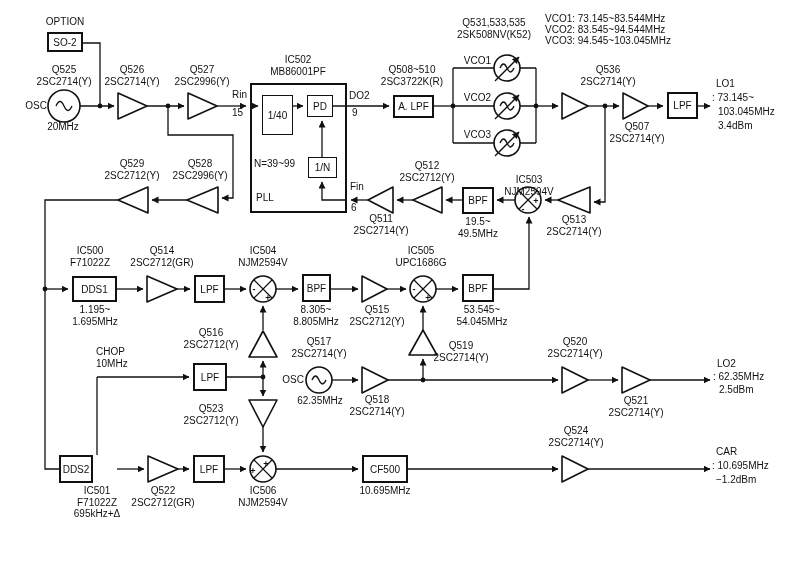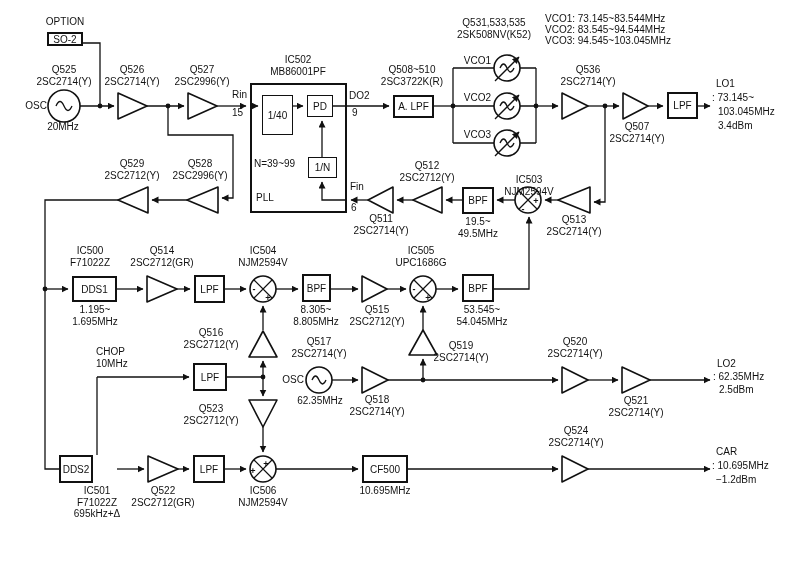--- a/index.html
+++ b/index.html
@@ -175,21 +175,21 @@
     <text x="523" y="212">-</text>
     <text x="254" y="292">-</text>
     <text x="268" y="301">+</text>
     <text x="414" y="292">-</text>
     <text x="428" y="301">+</text>
     <text x="266" y="467">+</text>
     <text x="253" y="474">+</text>
   </g>
 </svg>
 
-<div class="box" style="left:47px;top:32px;width:36px;height:14px;">SO-2</div>
+<div class="box" style="left:47px;top:32px;width:36px;height:20px;">SO-2</div>
 <div class="box frame" style="left:250px;top:83px;width:97px;height:130px;"></div>
 <div class="box thin" style="left:262px;top:95px;width:31px;height:40px;">1/40</div>
 <div class="box thin" style="left:307px;top:95px;width:26px;height:22px;">PD</div>
 <div class="box thin" style="left:308px;top:157px;width:29px;height:21px;">1/N</div>
 <div class="box" style="left:393px;top:95px;width:41px;height:23px;">A. LPF</div>
 <div class="box" style="left:667px;top:92px;width:31px;height:27px;">LPF</div>
 <div class="box" style="left:462px;top:187px;width:32px;height:27px;">BPF</div>
 <div class="box" style="left:72px;top:276px;width:45px;height:26px;">DDS1</div>
 <div class="box" style="left:194px;top:275px;width:31px;height:28px;">LPF</div>
 <div class="box" style="left:302px;top:274px;width:29px;height:28px;">BPF</div>
@@ -243,21 +243,21 @@
       <span>2SK508NV(K52)</span>
     </div>
 <div class="lbl r" style="left:491px;top:55px;">VCO1</div>
 <div class="lbl r" style="left:491px;top:92px;">VCO2</div>
 <div class="lbl r" style="left:491px;top:129px;">VCO3</div>
 <div class="lbl" style="left:545px;top:13px;line-height:11px;">
       <span>VCO1: 73.145~83.544MHz</span>
       <span>VCO2: 83.545~94.544MHz</span>
       <span>VCO3: 94.545~103.045MHz</span>
     </div>
-<div class="lbl c" style="left:588px;top:64px;">
+<div class="lbl c" style="left:608px;top:64px;">
       <span>Q536</span>
       <span>2SC2714(Y)</span>
     </div>
 <div class="lbl c" style="left:637px;top:121px;">
       <span>Q507</span>
       <span>2SC2714(Y)</span>
     </div>
 <div class="lbl out" style="left:712px;top:77px;">
       <span class="i1">LO1</span>
       <span>: 73.145~</span>

